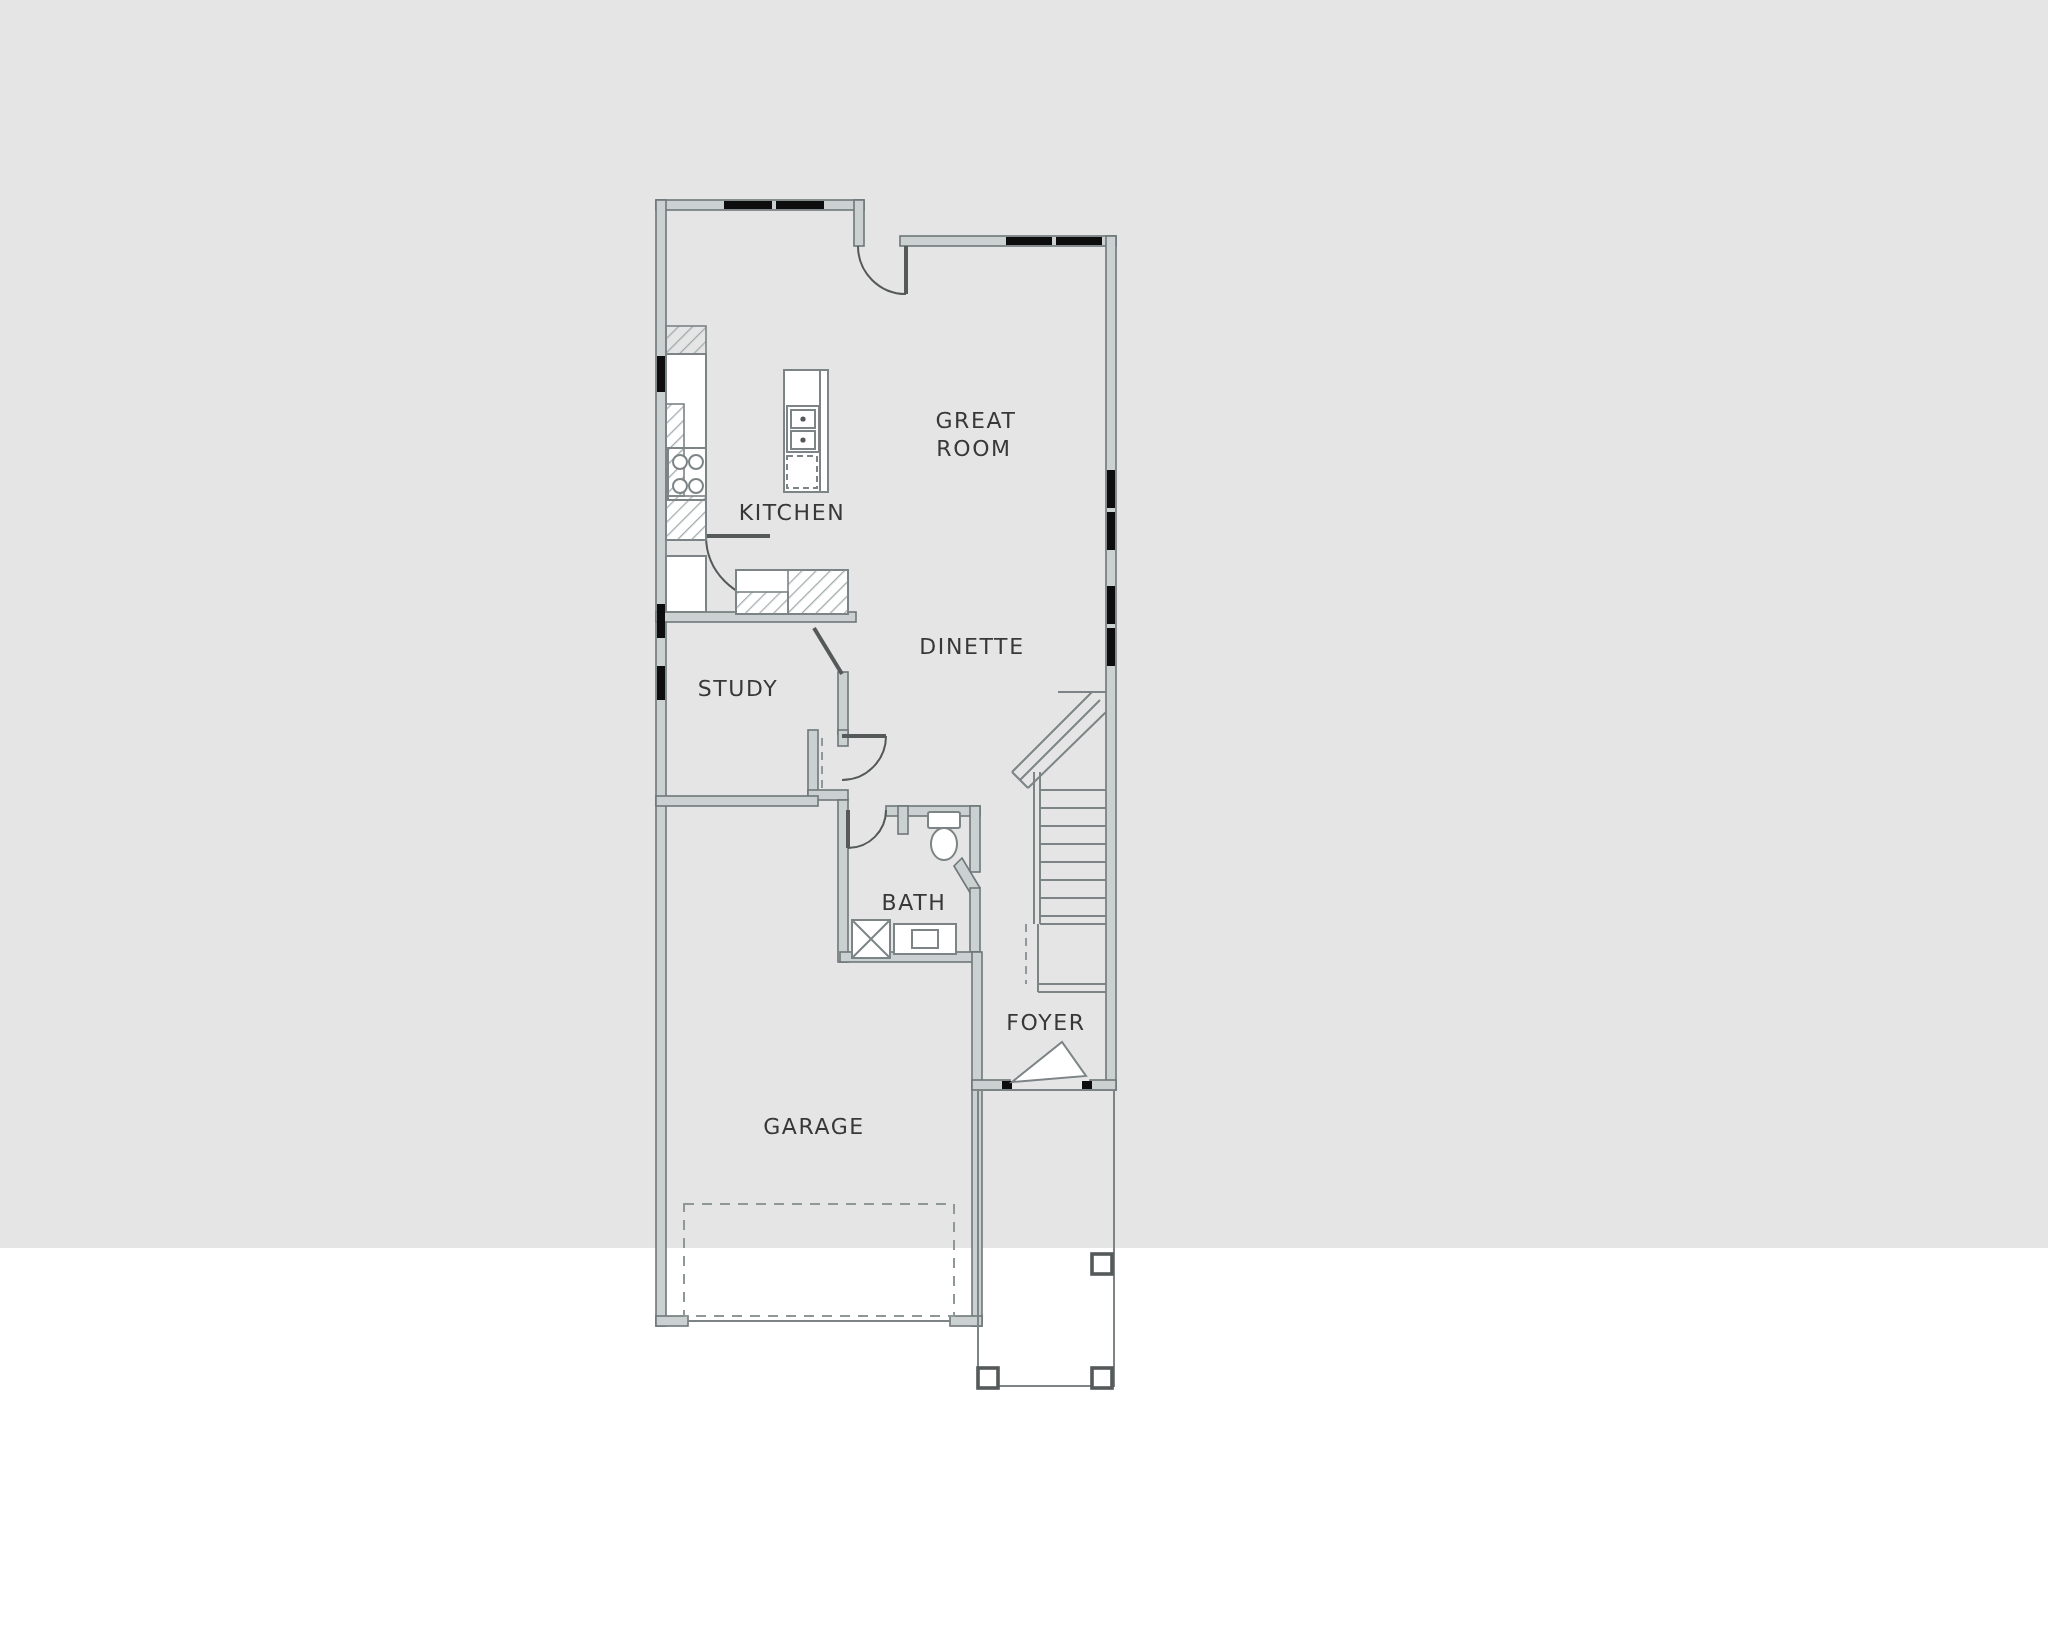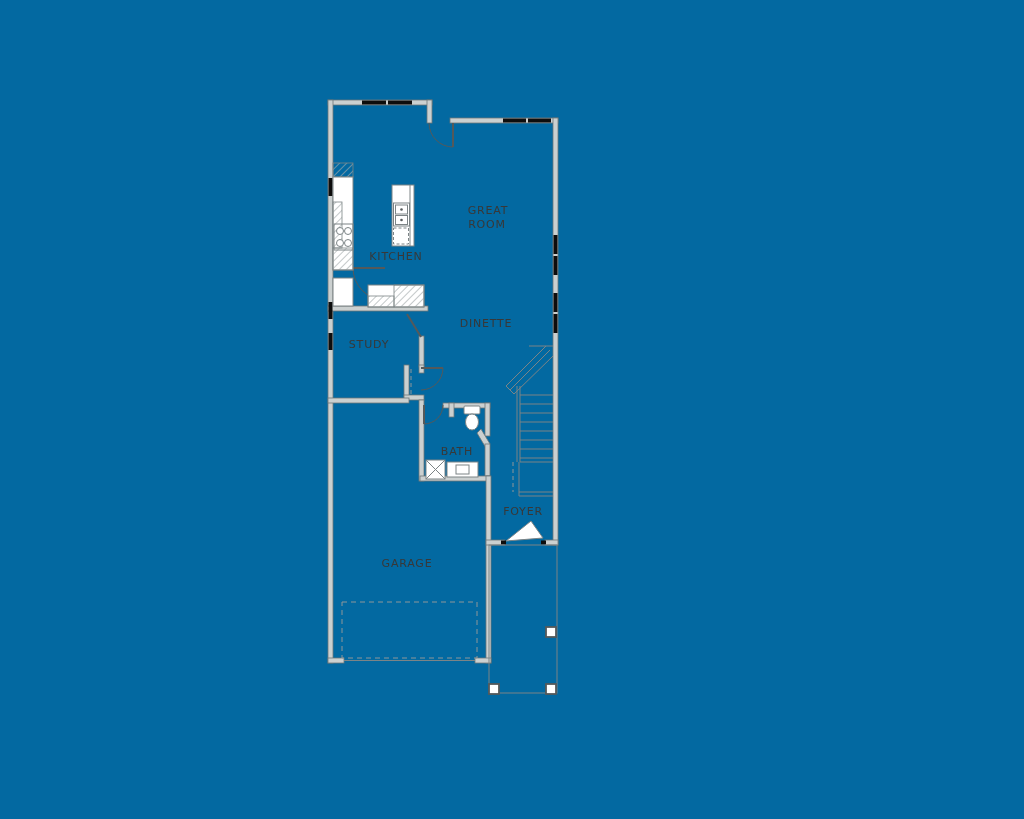--- a/index.html
+++ b/index.html
@@ -1,16 +1,16 @@
 <!DOCTYPE html>
 <html style="--wall_fill: #cbd0d0; --wall_stroke: #6e7779; --line: #7c8486; --line_dark: #55595a; --window: #0d0d0d; --text: #383838; --hatch: #a2aaac; --dash: #8f9799;"><head>
 <meta charset="utf-8">
 <style>
   html,body{margin:0;padding:0;background:#ffffff;width:1024px;height:819px;overflow:hidden;}
-  #stage{position:relative;width:1024px;height:819px;background:#0369a1;}
+  #stage{position:relative;width:1024px;height:624px;background:#e5e5e5;}
   svg{position:absolute;left:0;top:0;}
   .wall{fill:var(--wall_fill);stroke:var(--wall_stroke);stroke-width:0.8;}
   .win{fill:var(--window);stroke:none;}
   .ln{stroke:var(--line);fill:none;stroke-width:1;}
   .lnd{stroke:var(--line_dark);fill:none;stroke-width:1;}
   .leaf{stroke:var(--line_dark);fill:none;stroke-width:2;}
   .hatch{fill:url(#hatchp);stroke:var(--line);stroke-width:0.8;}
   .hp{stroke:var(--hatch);}
   .fixture{stroke:var(--line);fill:#ffffff;stroke-width:1;}
   .dash{stroke:var(--dash);stroke-dasharray:5 4;fill:none;stroke-width:1;}

